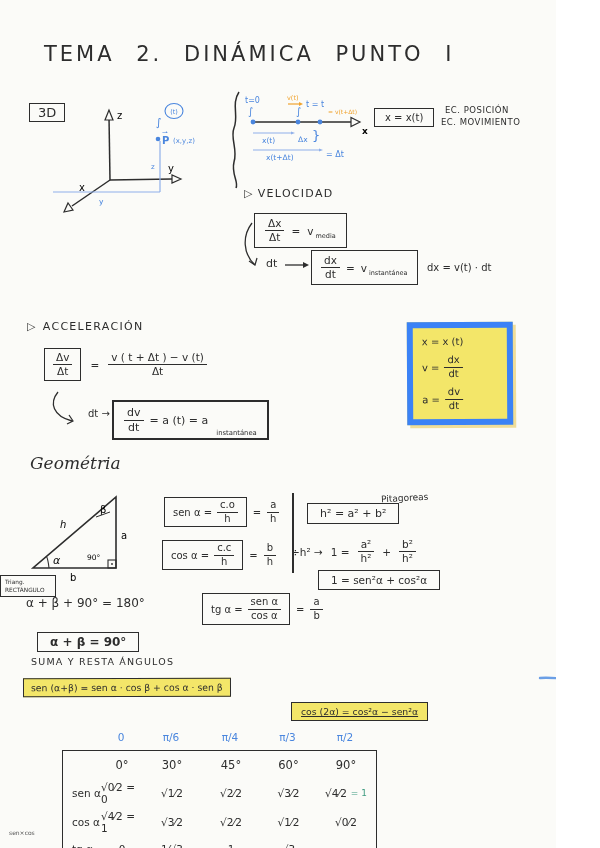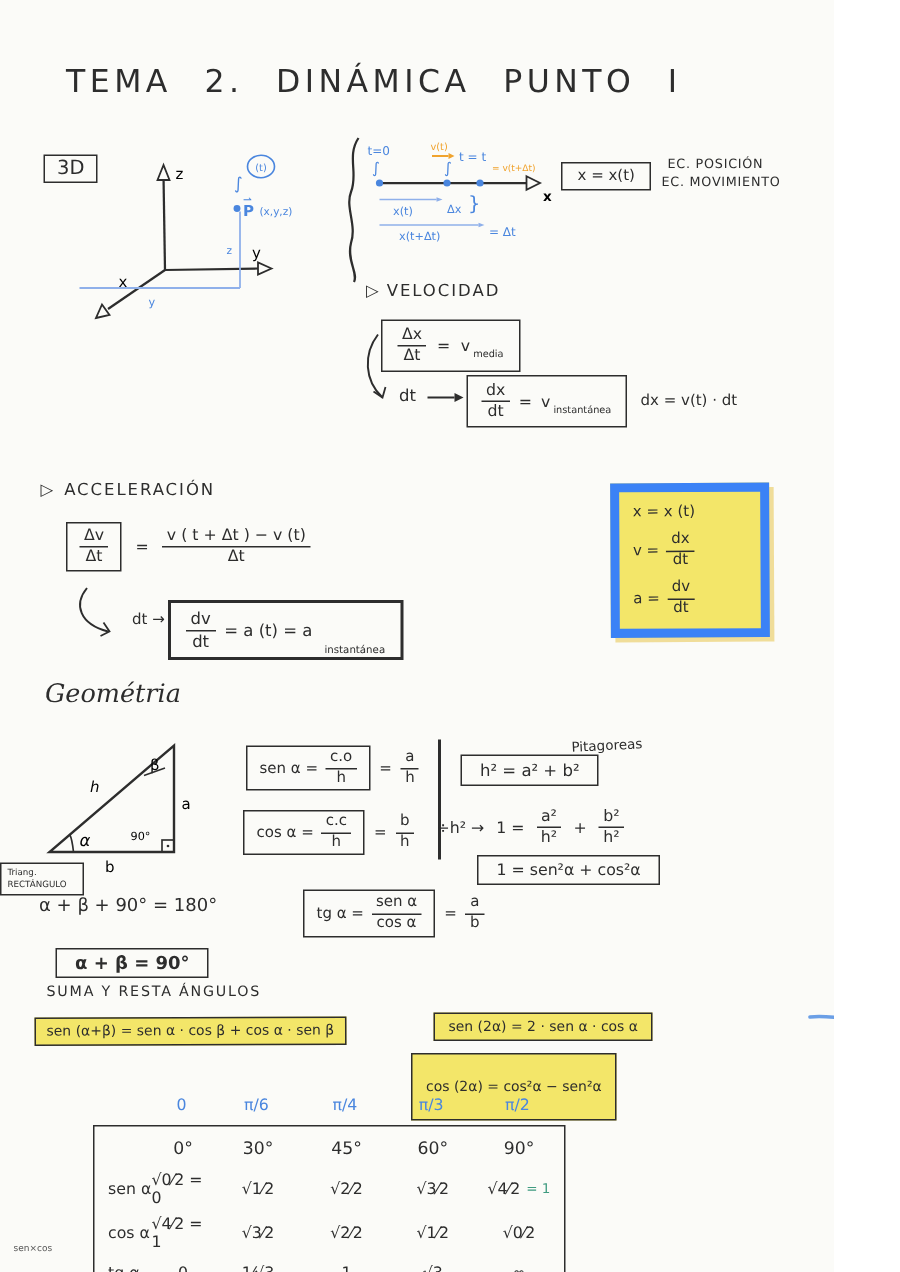--- a/index.html
+++ b/index.html
@@ -273,22 +273,21 @@
         <span class="num">b²</span>
         <span class="den">h²</span>
       </span>
   </div>
 
   <div class="abs box" style="left:318px;top:570px;padding:3px 12px;font-size:10.5px;">1 = sen²α + cos²α</div>
 
   <div class="abs" style="left:31px;top:656px;font-size:9.5px;letter-spacing:1.2px;">SUMA Y RESTA  ÁNGULOS</div>
 
   <div class="abs box hl" style="left:23px;top:678px;padding:3px 7px;font-size:9.3px;transform:rotate(-0.2deg);">sen (α+β) = sen α · cos β + cos α · sen β</div>
-  <div class="abs box hl" style="left:289px;top:675px;padding:3px 9px;font-size:9.3px;">sen (2α) =  2 · sen α · cos α</div>
-  <div class="abs box hl" style="left:274px;top:702px;padding:16px 9px;font-size:9.3px;">cos (2α) =  cos²α − sen²α</div>
+  <div class="abs box hl" style="left:291px;top:702px;padding:3px 9px;font-size:9.3px;text-decoration:underline;">cos (2α) =  cos²α − sen²α</div>
 
   <svg class="abs" style="left:538px;top:672px;" width="62" height="16" viewBox="0 0 62 16">
     <path d="M2,6 C20,4 38,11 61,8" fill="none" stroke="#6b9fe6" stroke-width="2.4" stroke-linecap="round"></path>
   </svg>
 
   <div class="abs t-grid blue" style="left:62px;top:731px;font-size:10px;">
     <div class="t-cell"></div>
     <div class="t-cell">0</div>
     <div class="t-cell">π/6</div>
     <div class="t-cell">π/4</div>

